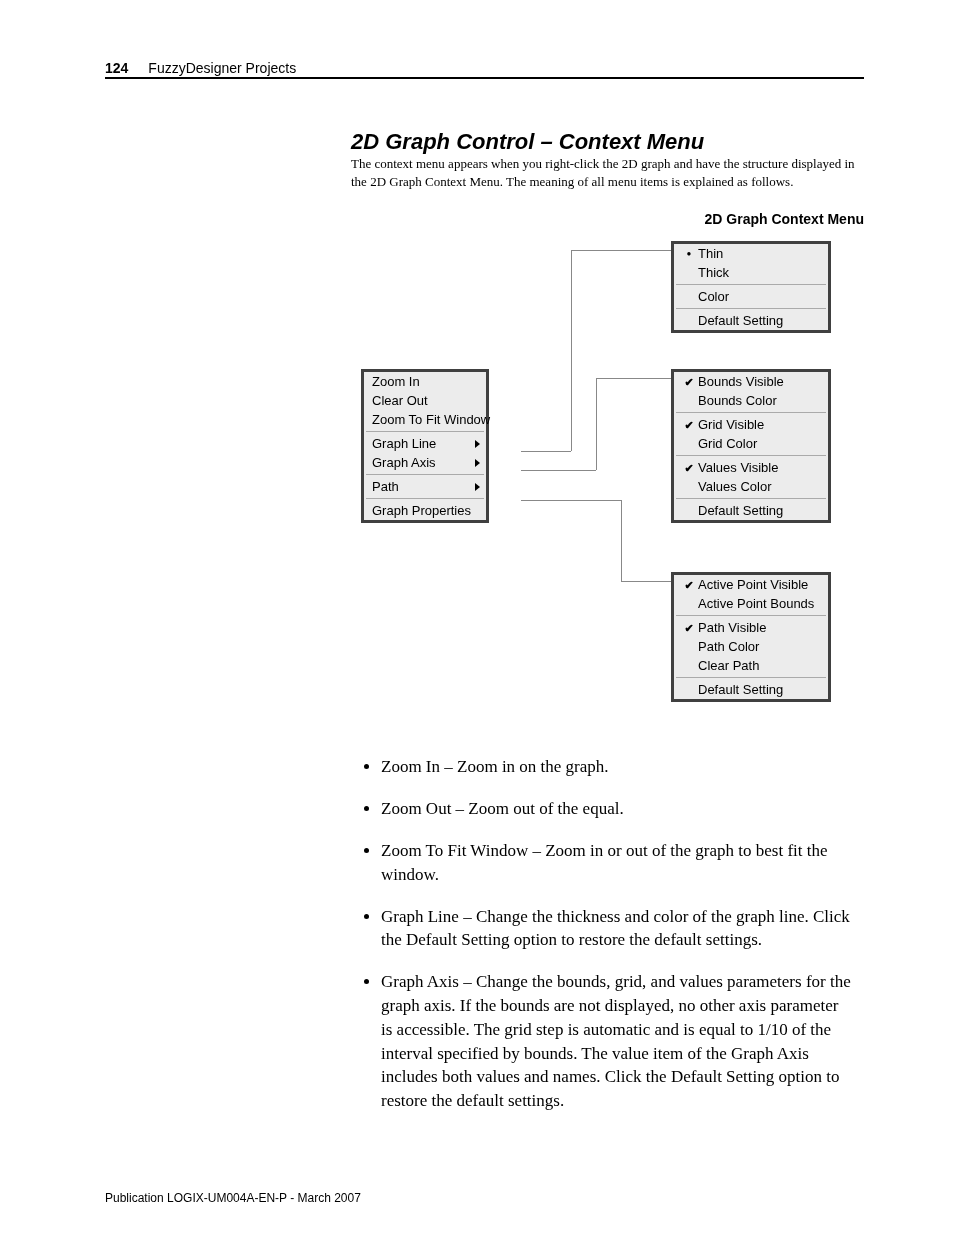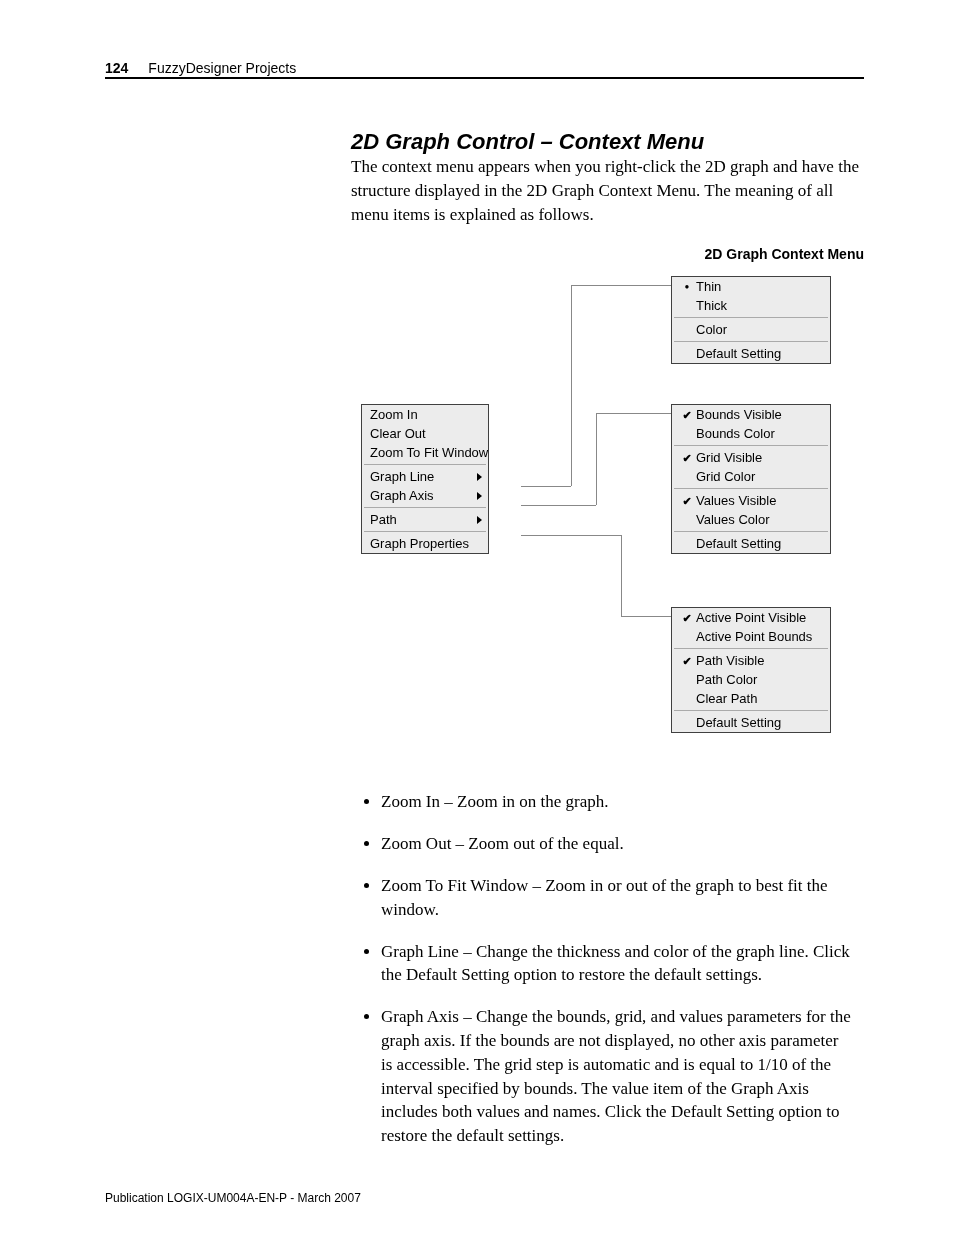--- a/index.html
+++ b/index.html
@@ -38,21 +38,21 @@
   }
   .section-heading {
     font-family: Arial, Helvetica, sans-serif;
     font-weight: bold;
     font-size: 22px;
     margin-left: 246px;
     font-style: italic;
   }
   .body-para {
     font-family: Georgia, 'Times New Roman', serif;
-    font-size: 17px;
+    font-size: 13px;
     line-height: 1.4;
     margin-left: 246px;
     margin-bottom: 20px;
   }
   .caption {
     font-family: Arial, Helvetica, sans-serif;
     font-weight: bold;
     font-size: 14px;
     margin-left: 246px;
     margin-bottom: 14px;
@@ -61,21 +61,21 @@
   .diagram {
     position: relative;
     margin-left: 246px;
     height: 490px;
     font-family: Tahoma, Arial, sans-serif;
     font-size: 13px;
   }
   .menu-box {
     position: absolute;
     background: #ececec;
-    border: 1px solid #404040;
+    border: 3px solid #404040;
     box-sizing: border-box;
   }
   .menu-item {
     padding: 2px 8px;
     white-space: nowrap;
     position: relative;
     color: #000;
   }
   .menu-item.has-arrow::after {
     content: "";

